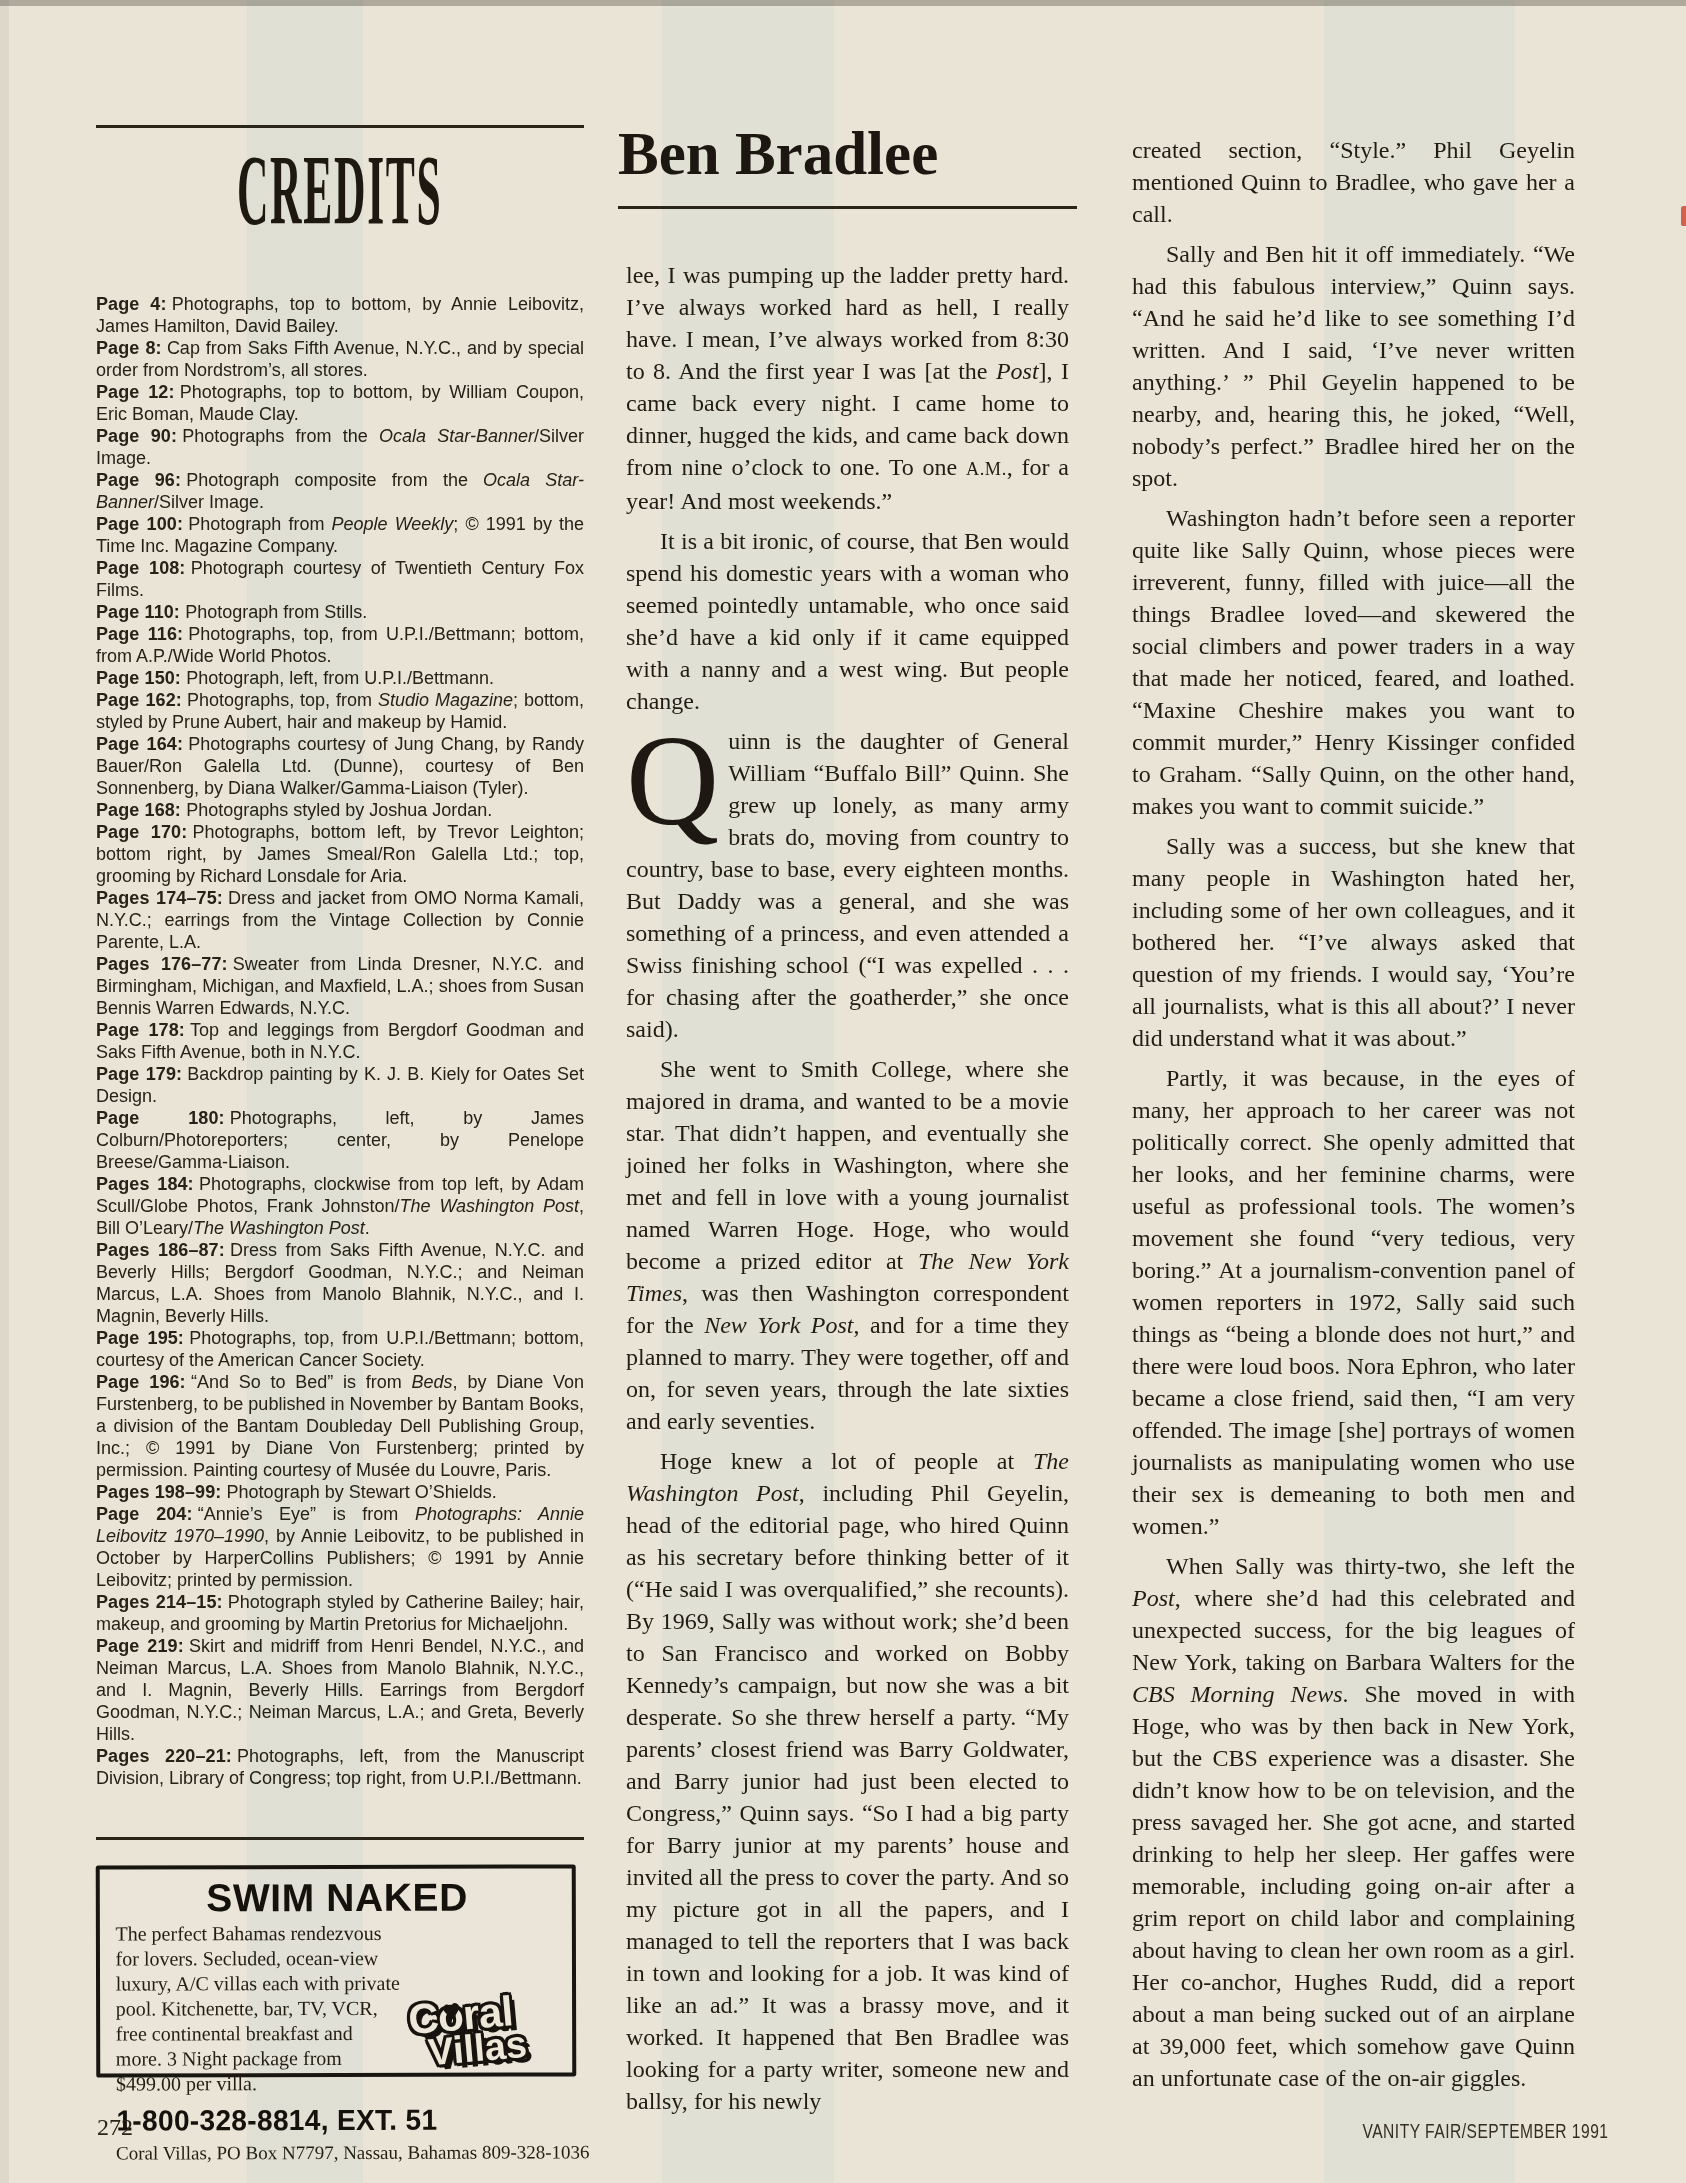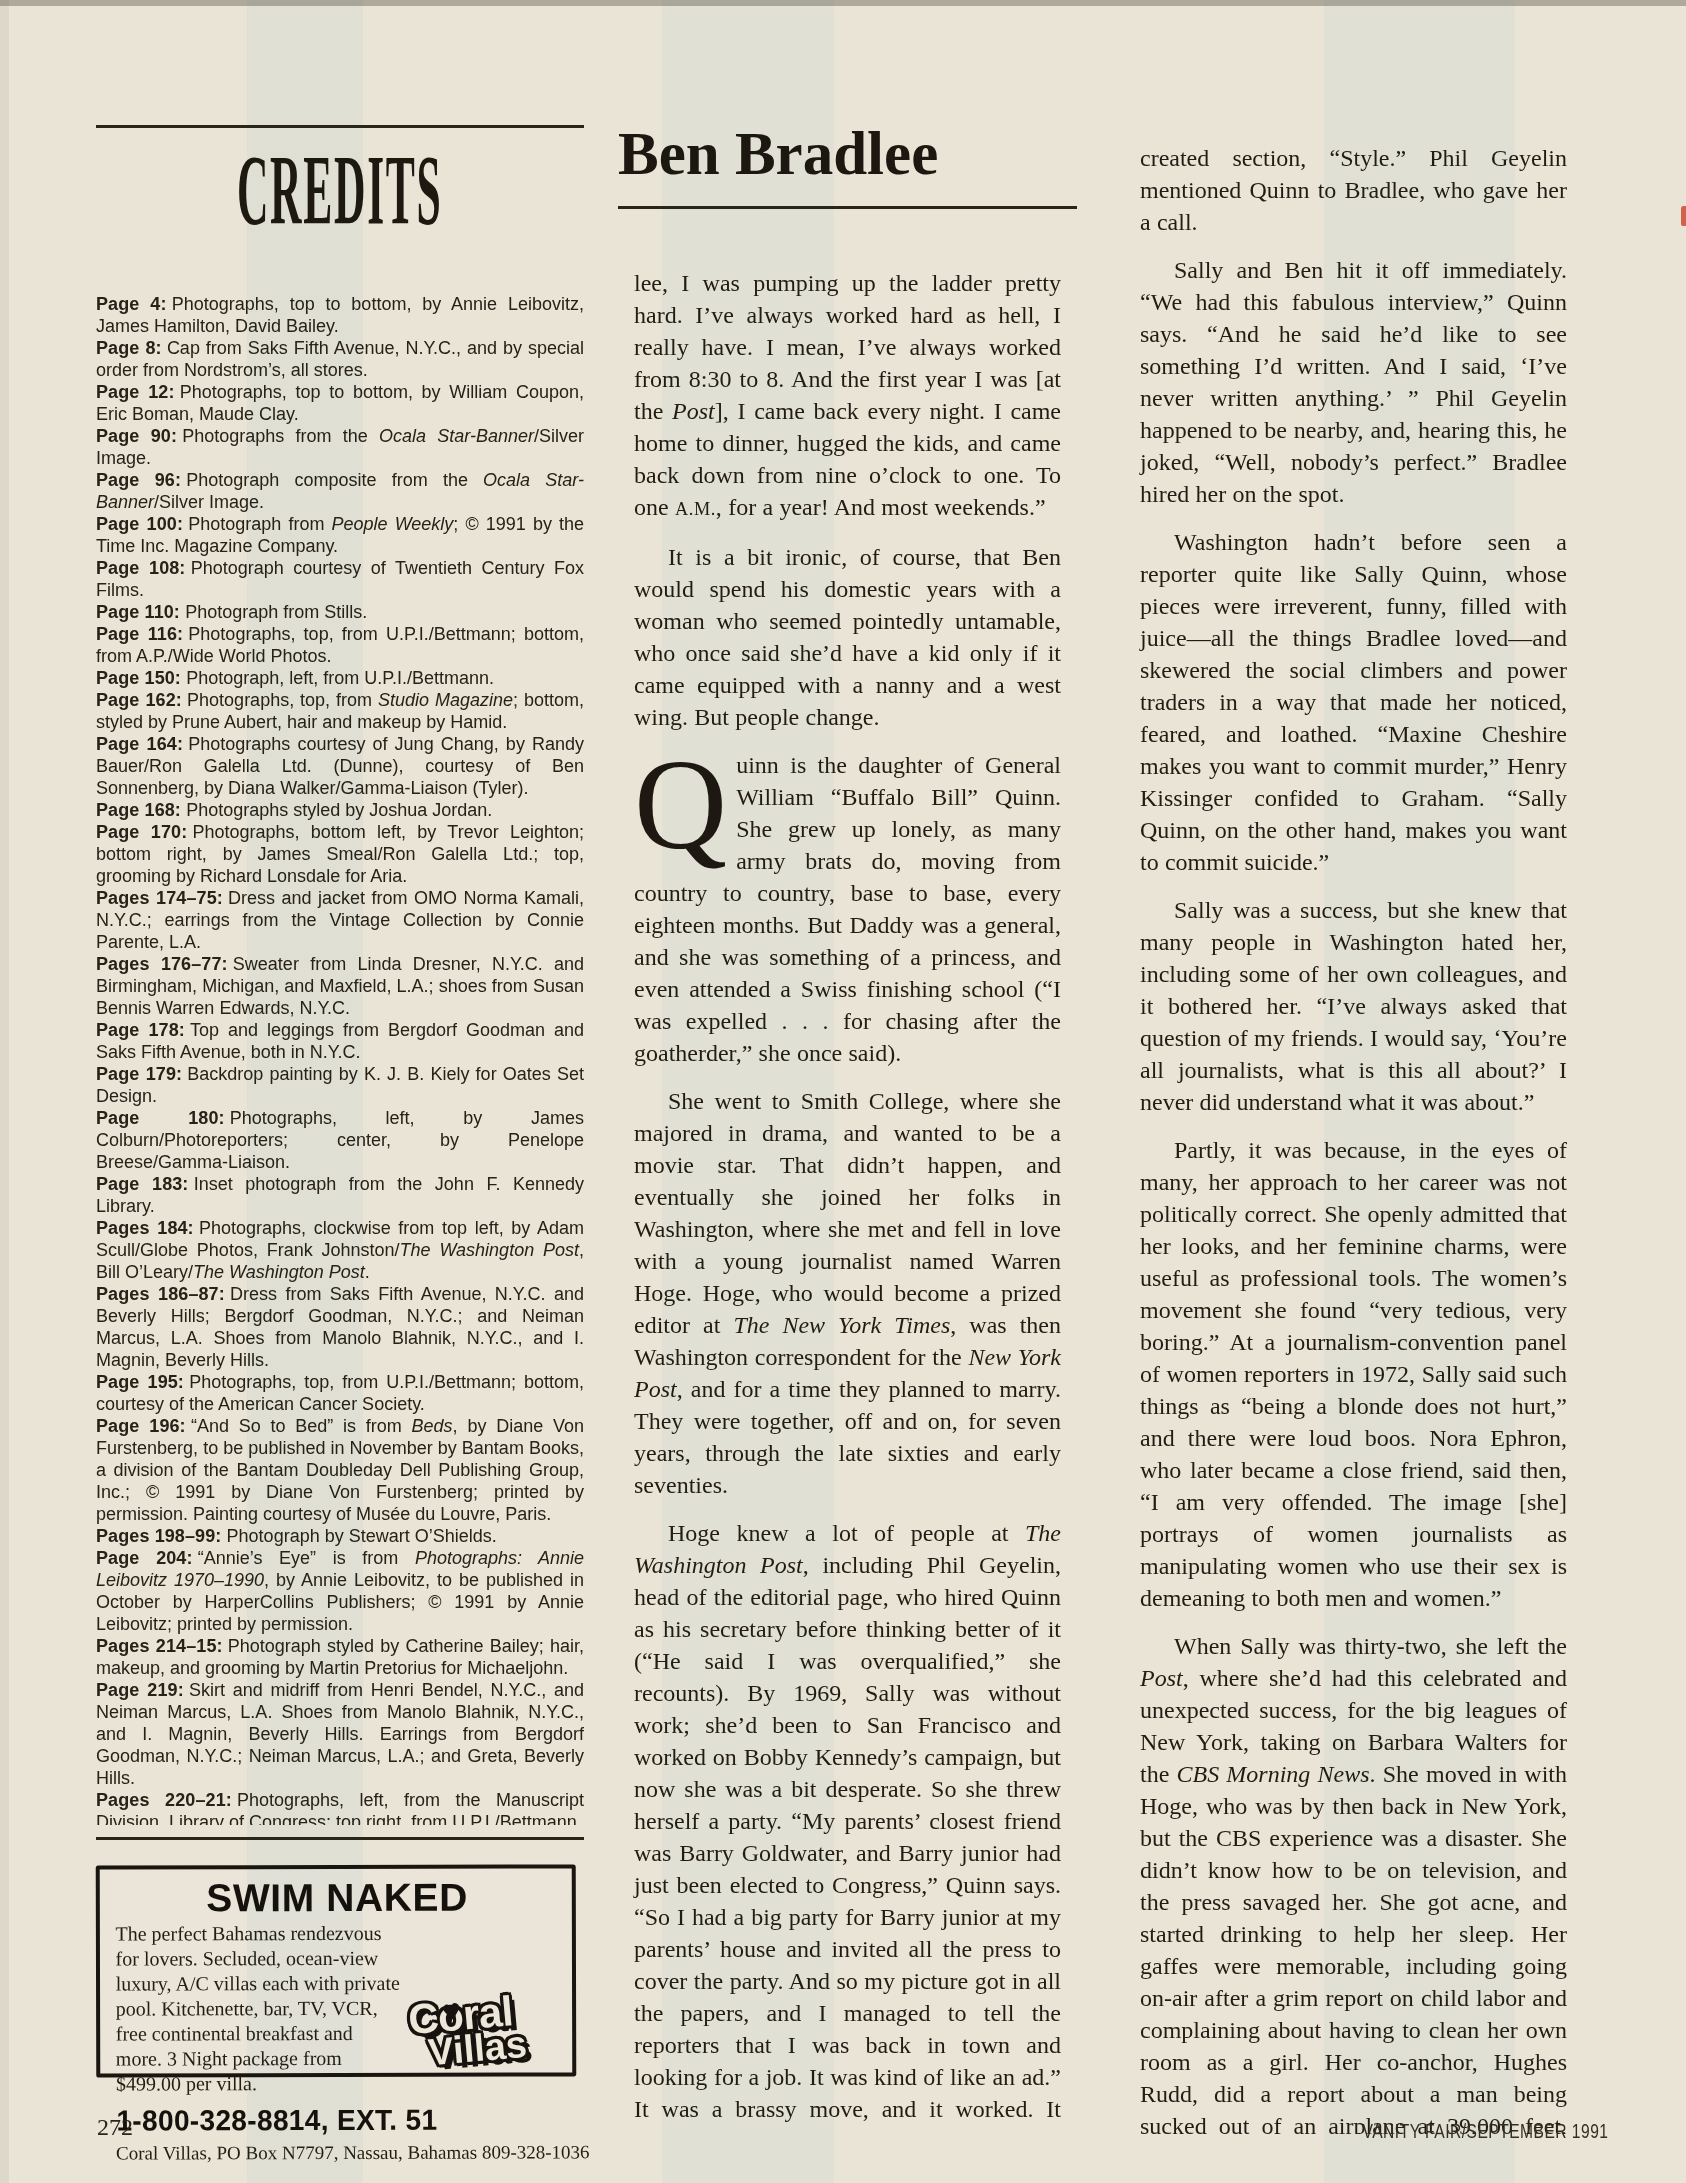--- a/index.html
+++ b/index.html
@@ -54,21 +54,21 @@
 
   
   .mid-col{position:absolute; left:618px; top:0; width:459px; height:1890px;}
   .art-title{position:absolute; top:121px; left:0; margin:0; font-family:"Liberation Serif",serif;
     font-weight:700; font-size:61px; line-height:65px; letter-spacing:0; color:#1c1710;}
   .mid-col .rule.title-rule{top:206px; height:3.2px;}
   .body{position:absolute; left:0; width:100%; overflow:hidden;}
   .mid-col .body{top:251px; height:1882px;}
   .right-col{position:absolute; left:1124px; top:0; width:459px; height:2183px;}
   .right-col .body{top:126px; height:2008px;}
-  .para{margin:16px; font-size:24px; line-height:32px; text-align:justify;
+  .para{margin:8px; font-size:24px; line-height:32px; text-align:justify;
     color:#221c14; hyphens:auto; word-spacing:0.3px;}
   .para.indent{text-indent:34px;}
   .dcap{float:left; font-size:129px; line-height:97px; margin:6.5px 9px 0 0;
     font-weight:400; color:#1d1812;}
   .dcap:empty{display:none;}
 
   
   .footer-left{position:absolute; left:97px; top:2114px; font-size:24px; color:#2a2418;}
   .footer-right{position:absolute; right:79px; top:2120px; font-family:"Liberation Sans",sans-serif;
     font-size:19.5px; letter-spacing:0.6px; color:#332d22; transform:scaleX(.8); transform-origin:right center;}
@@ -99,21 +99,20 @@
         <p class="credit"><b class="lbl">Page 150:</b><span class="txt">Photograph, left, from U.P.I./Bettmann.</span></p>
         <p class="credit"><b class="lbl">Page 162:</b><span class="txt">Photographs, top, from <span class="it">Studio Magazine</span>; bottom, styled by Prune Aubert, hair and makeup by Hamid.</span></p>
         <p class="credit"><b class="lbl">Page 164:</b><span class="txt">Photographs courtesy of Jung Chang, by Randy Bauer/Ron Galella Ltd. (Dunne), courtesy of Ben Sonnenberg, by Diana Walker/Gamma-Liaison (Tyler).</span></p>
         <p class="credit"><b class="lbl">Page 168:</b><span class="txt">Photographs styled by Joshua Jordan.</span></p>
         <p class="credit"><b class="lbl">Page 170:</b><span class="txt">Photographs, bottom left, by Trevor Leighton; bottom right, by James Smeal/Ron Galella Ltd.; top, grooming by Richard Lonsdale for Aria.</span></p>
         <p class="credit"><b class="lbl">Pages 174–75:</b><span class="txt">Dress and jacket from OMO Norma Kamali, N.Y.C.; earrings from the Vintage Collection by Connie Parente, L.A.</span></p>
         <p class="credit"><b class="lbl">Pages 176–77:</b><span class="txt">Sweater from Linda Dresner, N.Y.C. and Birmingham, Michigan, and Maxfield, L.A.; shoes from Susan Bennis Warren Edwards, N.Y.C.</span></p>
         <p class="credit"><b class="lbl">Page 178:</b><span class="txt">Top and leggings from Bergdorf Goodman and Saks Fifth Avenue, both in N.Y.C.</span></p>
         <p class="credit"><b class="lbl">Page 179:</b><span class="txt">Backdrop painting by K. J. B. Kiely for Oates Set Design.</span></p>
         <p class="credit"><b class="lbl">Page 180:</b><span class="txt">Photographs, left, by James Colburn/Photoreporters; center, by Penelope Breese/Gamma-Liaison.</span></p>
-        <p class="credit"><b class="lbl">Page 183:</b><span class="txt">Inset photograph from the John F. Kennedy Library.</span></p>
         <p class="credit"><b class="lbl">Pages 184:</b><span class="txt">Photographs, clockwise from top left, by Adam Scull/Globe Photos, Frank Johnston/<span class="it">The Washington Post</span>, Bill O’Leary/<span class="it">The Washington Post</span>.</span></p>
         <p class="credit"><b class="lbl">Pages 186–87:</b><span class="txt">Dress from Saks Fifth Avenue, N.Y.C. and Beverly Hills; Bergdorf Goodman, N.Y.C.; and Neiman Marcus, L.A. Shoes from Manolo Blahnik, N.Y.C., and I. Magnin, Beverly Hills.</span></p>
         <p class="credit"><b class="lbl">Page 195:</b><span class="txt">Photographs, top, from U.P.I./Bettmann; bottom, courtesy of the American Cancer Society.</span></p>
         <p class="credit"><b class="lbl">Page 196:</b><span class="txt">“And So to Bed” is from <span class="it">Beds</span>, by Diane Von Furstenberg, to be published in November by Bantam Books, a division of the Bantam Doubleday Dell Publishing Group, Inc.; © 1991 by Diane Von Furstenberg; printed by permission. Painting courtesy of Musée du Louvre, Paris.</span></p>
         <p class="credit"><b class="lbl">Pages 198–99:</b><span class="txt">Photograph by Stewart O’Shields.</span></p>
         <p class="credit"><b class="lbl">Page 204:</b><span class="txt">“Annie’s Eye” is from <span class="it">Photographs: Annie Leibovitz 1970–1990</span>, by Annie Leibovitz, to be published in October by HarperCollins Publishers; © 1991 by Annie Leibovitz; printed by permission.</span></p>
         <p class="credit"><b class="lbl">Pages 214–15:</b><span class="txt">Photograph styled by Catherine Bailey; hair, makeup, and grooming by Martin Pretorius for Michaeljohn.</span></p>
         <p class="credit"><b class="lbl">Page 219:</b><span class="txt">Skirt and midriff from Henri Bendel, N.Y.C., and Neiman Marcus, L.A. Shoes from Manolo Blahnik, N.Y.C., and I. Magnin, Beverly Hills. Earrings from Bergdorf Goodman, N.Y.C.; Neiman Marcus, L.A.; and Greta, Beverly Hills.</span></p>
         <p class="credit"><b class="lbl">Pages 220–21:</b><span class="txt">Photographs, left, from the Manuscript Division, Library of Congress; top right, from U.P.I./Bettmann.</span></p>
       </div>

